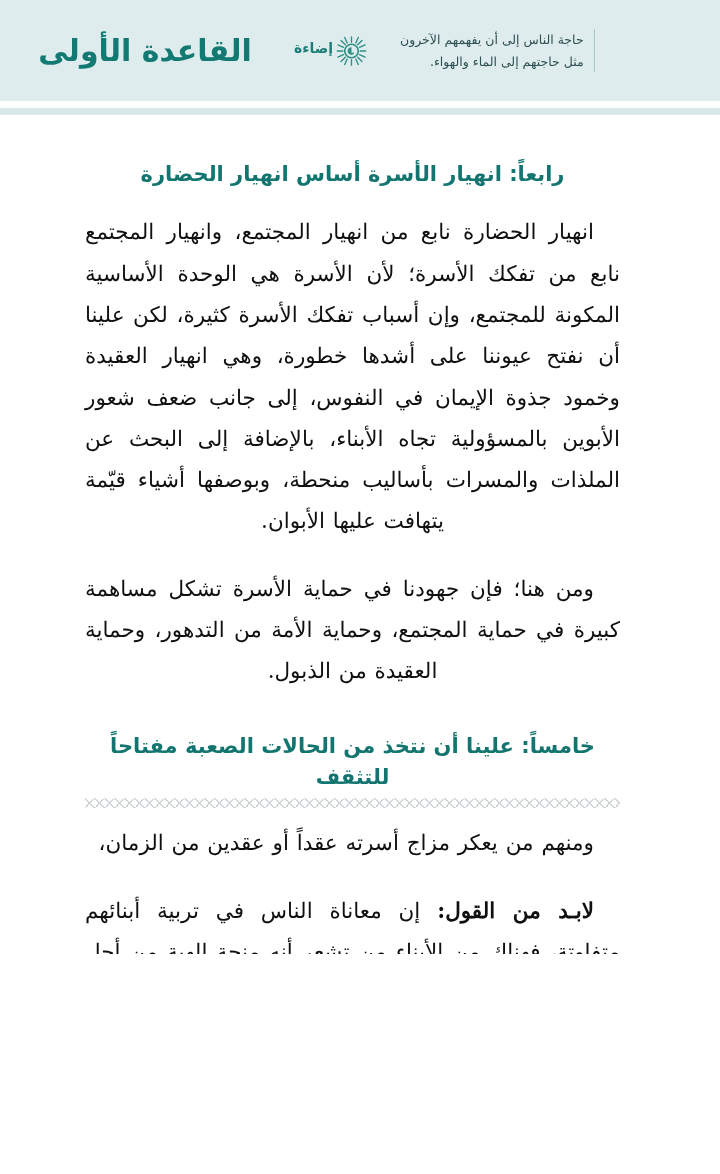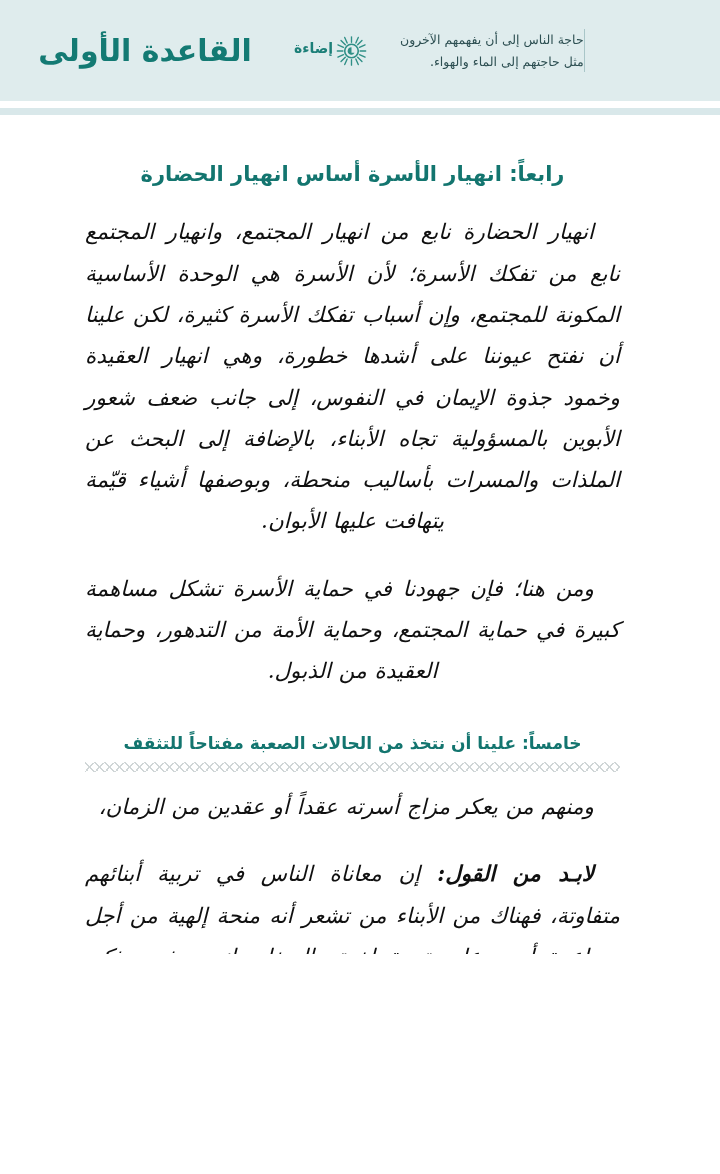--- a/index.html
+++ b/index.html
@@ -57,20 +57,21 @@
   }
 
   .brand-tagline {
     direction: rtl;
     text-align: right;
     color: #2d4f52;
     font-size: 12.5px;
     line-height: 1.75;
     font-family: "DejaVu Serif", "Liberation Serif", serif;
     white-space: pre-line;
+    padding-right: 10px;
     border-right: 1px solid #a9c6c8;
   }
 
   .brand-logo {
     width: 76px;
     height: 70px;
     display: flex;
     flex-direction: row;
     align-items: center;
     justify-content: center;
@@ -106,21 +107,21 @@
     font-weight: bold;
     line-height: 1.45;
     text-align: center;
     direction: rtl;
     letter-spacing: -0.3px;
     margin: 0 0 6px 0;
   }
 
   .section-heading.first { margin-top: 14px; margin-bottom: 22px; }
 
-  .section-heading.second { margin-top: 0; margin-bottom: 4px; font-size: 17px; }
+  .section-heading.second { margin-top: 0; margin-bottom: 4px; font-size: 21px; }
 
   
   .ornament {
     height: 12px;
     margin: 2px 0 14px 0;
     background-image:
       linear-gradient(45deg, transparent 45%, #c8cfd1 45%, #c8cfd1 55%, transparent 55%),
       linear-gradient(-45deg, transparent 45%, #c8cfd1 45%, #c8cfd1 55%, transparent 55%);
     background-size: 10px 10px;
     background-repeat: repeat-x;
@@ -131,21 +132,20 @@
   .body-text {
     font-family: "DejaVu Serif", "Liberation Serif", serif;
     color: #101010;
     font-size: 21.5px;
     line-height: 1.92;
     text-align: justify;
     text-align-last: center;
     direction: rtl;
     margin-bottom: 26px;
     word-spacing: 1px;
-    font-style: italic;
   }
 
   .body-text.indent { text-indent: 26px; }
   .body-text.last-right { text-align-last: right; }
 
   .lead-in { font-weight: bold; }
 
   .gap-before-heading2 { height: 14px; }
 
   

